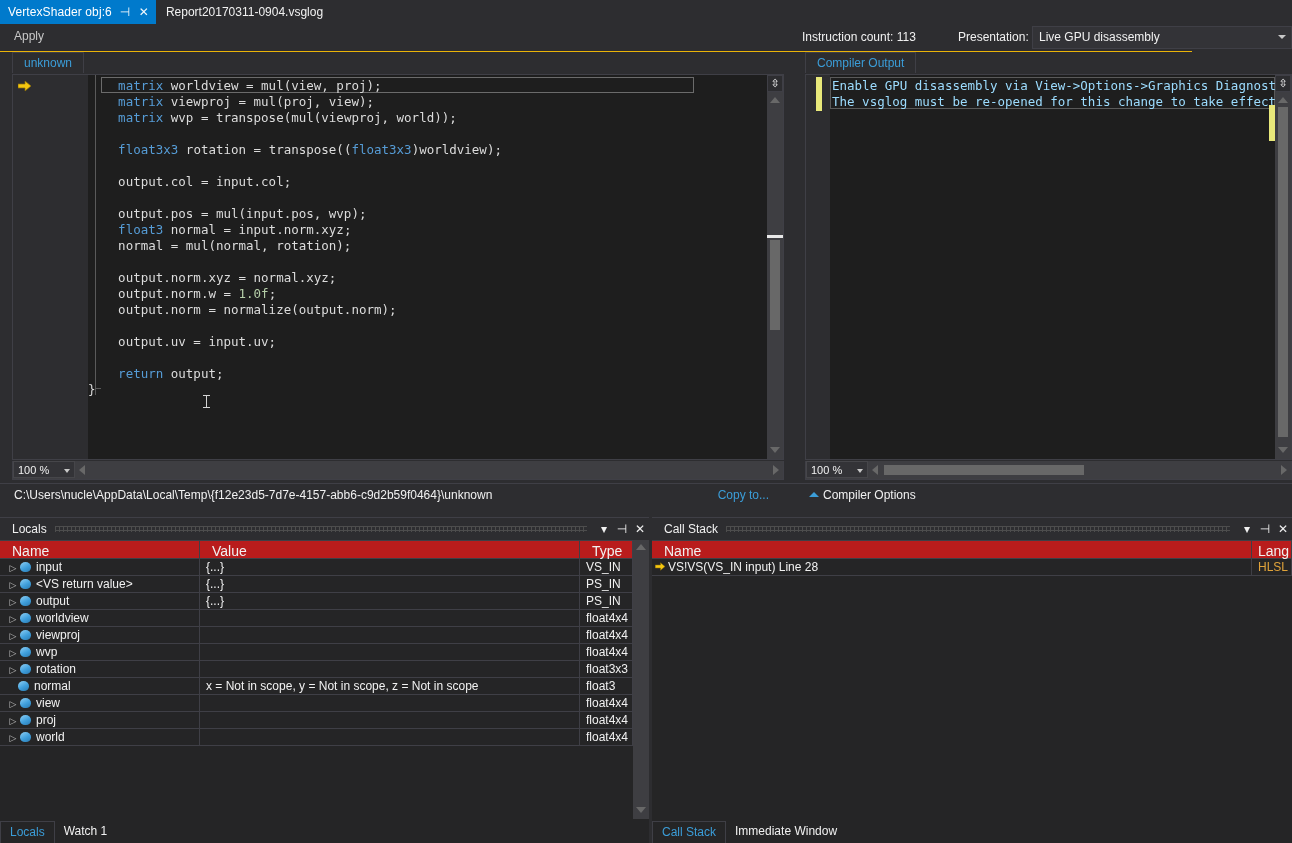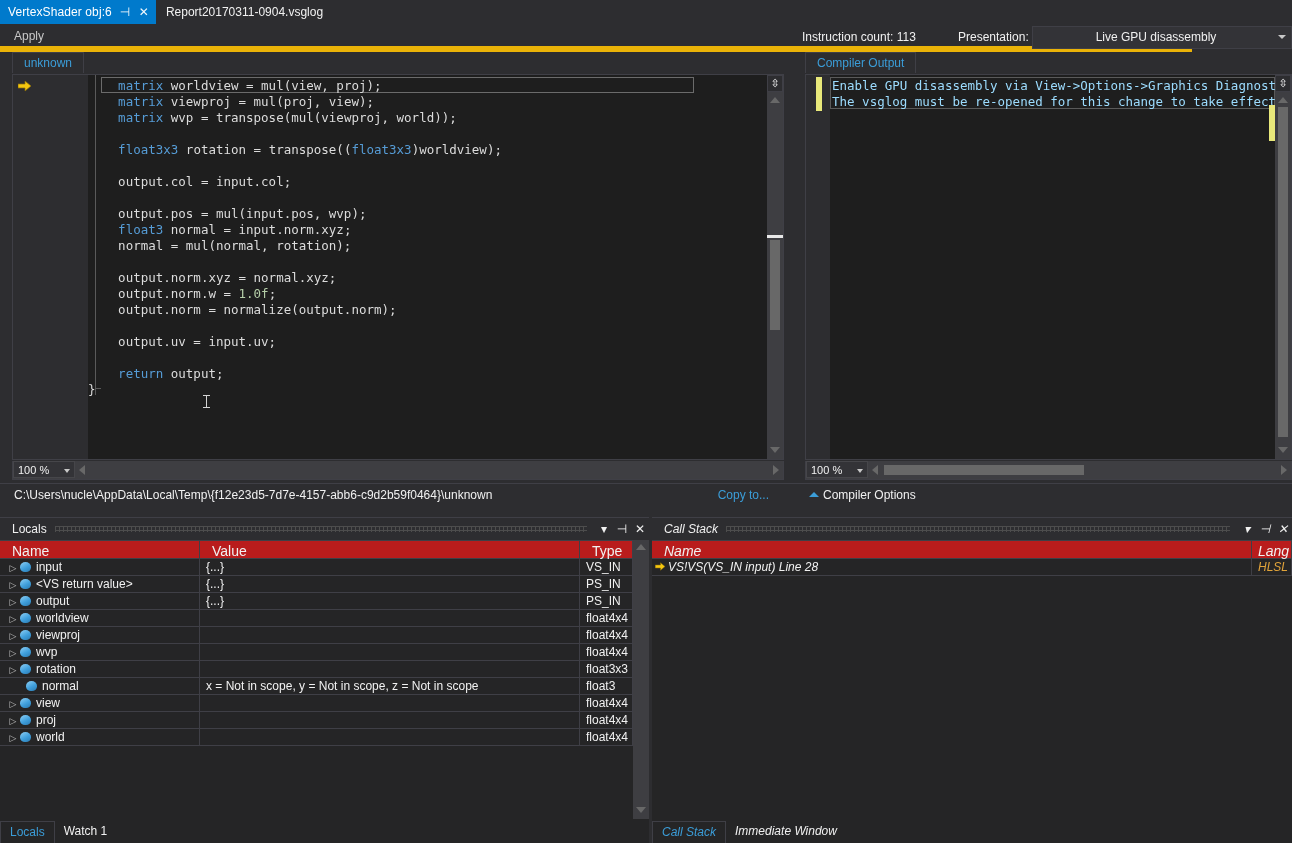--- a/index.html
+++ b/index.html
@@ -28,21 +28,21 @@
     width: 12px; text-align: center; cursor: pointer;
   }
   .tab-inactive {
     display: flex; align-items: center; padding: 0 10px; color: #f1f1f1;
     background: #2d2d30; height: 24px; font-size: 12px; justify-content: flex-end;
   }
 
   
   .toolbar {
     position: absolute; left: 0; top: 24px; width: 1192px; height: 28px;
-    background: #2d2d30; border-bottom: 6px solid #eab308; text-align: center;
+    background: #2d2d30; border-bottom: 1px solid #eab308;
   }
   .tb-btn {
     position: absolute; top: 5px; font-size: 12px; color: #c8c8c8; cursor: default;
   }
   .tb-apply { left: 14px; }
   .tb-reset { left: 55px; margin-top: 38px; }
   .instr-count { position: absolute; left: 802px; top: 6px; font-size: 12px; color: #f1f1f1; }
   .pres-label { position: absolute; left: 958px; top: 6px; font-size: 12px; color: #f1f1f1; }
   .pres-combo {
     position: absolute; left: 1032px; top: 2px; width: 260px; height: 23px;
@@ -204,21 +204,21 @@
   }
   .opt-text { position: absolute; left: 30px; top: 4px; font-size: 12px; color: #f1f1f1; }
 
   
   .panel-locals {
     position: absolute; left: 0; top: 517px; width: 649px; height: 326px;
     background: #252526; border-top: 1px solid #3f3f46;
   }
   .panel-callstack {
     position: absolute; left: 652px; top: 517px; width: 640px; height: 326px;
-    background: #252526; border-top: 1px solid #3f3f46; font-style: italic;
+    background: #252526; border-top: 1px solid #3f3f46;
   }
   .panel-head {
     position: relative; height: 22px; background: #2d2d30; display: flex; align-items: center;
   }
   .panel-title { font-size: 12px; color: #f1f1f1; padding-left: 12px; }
   .panel-dots {
     flex: 1; height: 6px; margin: 0 8px;
     background-image: repeating-linear-gradient(to right, #555 0 1px, transparent 1px 4px),
                       repeating-linear-gradient(to bottom, #555 0 1px, transparent 1px 4px);
     background-size: 4px 4px;
@@ -417,21 +417,21 @@
           <span class="gr-cell" style="width:200px;padding-left:6px"><span class="expander">▷</span><span class="varicon"></span><span>wvp</span></span>
           <span class="gr-cell" style="width:380px;padding-left:6px"></span>
           <span class="gr-cell" style="width:53px;padding-left:6px">float4x4</span>
         </div>
         <div class="grid-row">
           <span class="gr-cell" style="width:200px;padding-left:6px"><span class="expander">▷</span><span class="varicon"></span><span>rotation</span></span>
           <span class="gr-cell" style="width:380px;padding-left:6px"></span>
           <span class="gr-cell" style="width:53px;padding-left:6px">float3x3</span>
         </div>
         <div class="grid-row">
-          <span class="gr-cell" style="width:200px;padding-left:12px"><span class="expander"></span><span class="varicon"></span><span>normal</span></span>
+          <span class="gr-cell" style="width:200px;padding-left:4px"><span class="expander"></span><span class="varicon"></span><span>normal</span></span>
           <span class="gr-cell" style="width:380px;padding-left:6px">x = Not in scope, y = Not in scope, z = Not in scope</span>
           <span class="gr-cell" style="width:53px;padding-left:6px">float3</span>
         </div>
         <div class="grid-row">
           <span class="gr-cell" style="width:200px;padding-left:6px"><span class="expander">▷</span><span class="varicon"></span><span>view</span></span>
           <span class="gr-cell" style="width:380px;padding-left:6px"></span>
           <span class="gr-cell" style="width:53px;padding-left:6px">float4x4</span>
         </div>
         <div class="grid-row">
           <span class="gr-cell" style="width:200px;padding-left:6px"><span class="expander">▷</span><span class="varicon"></span><span>proj</span></span>

